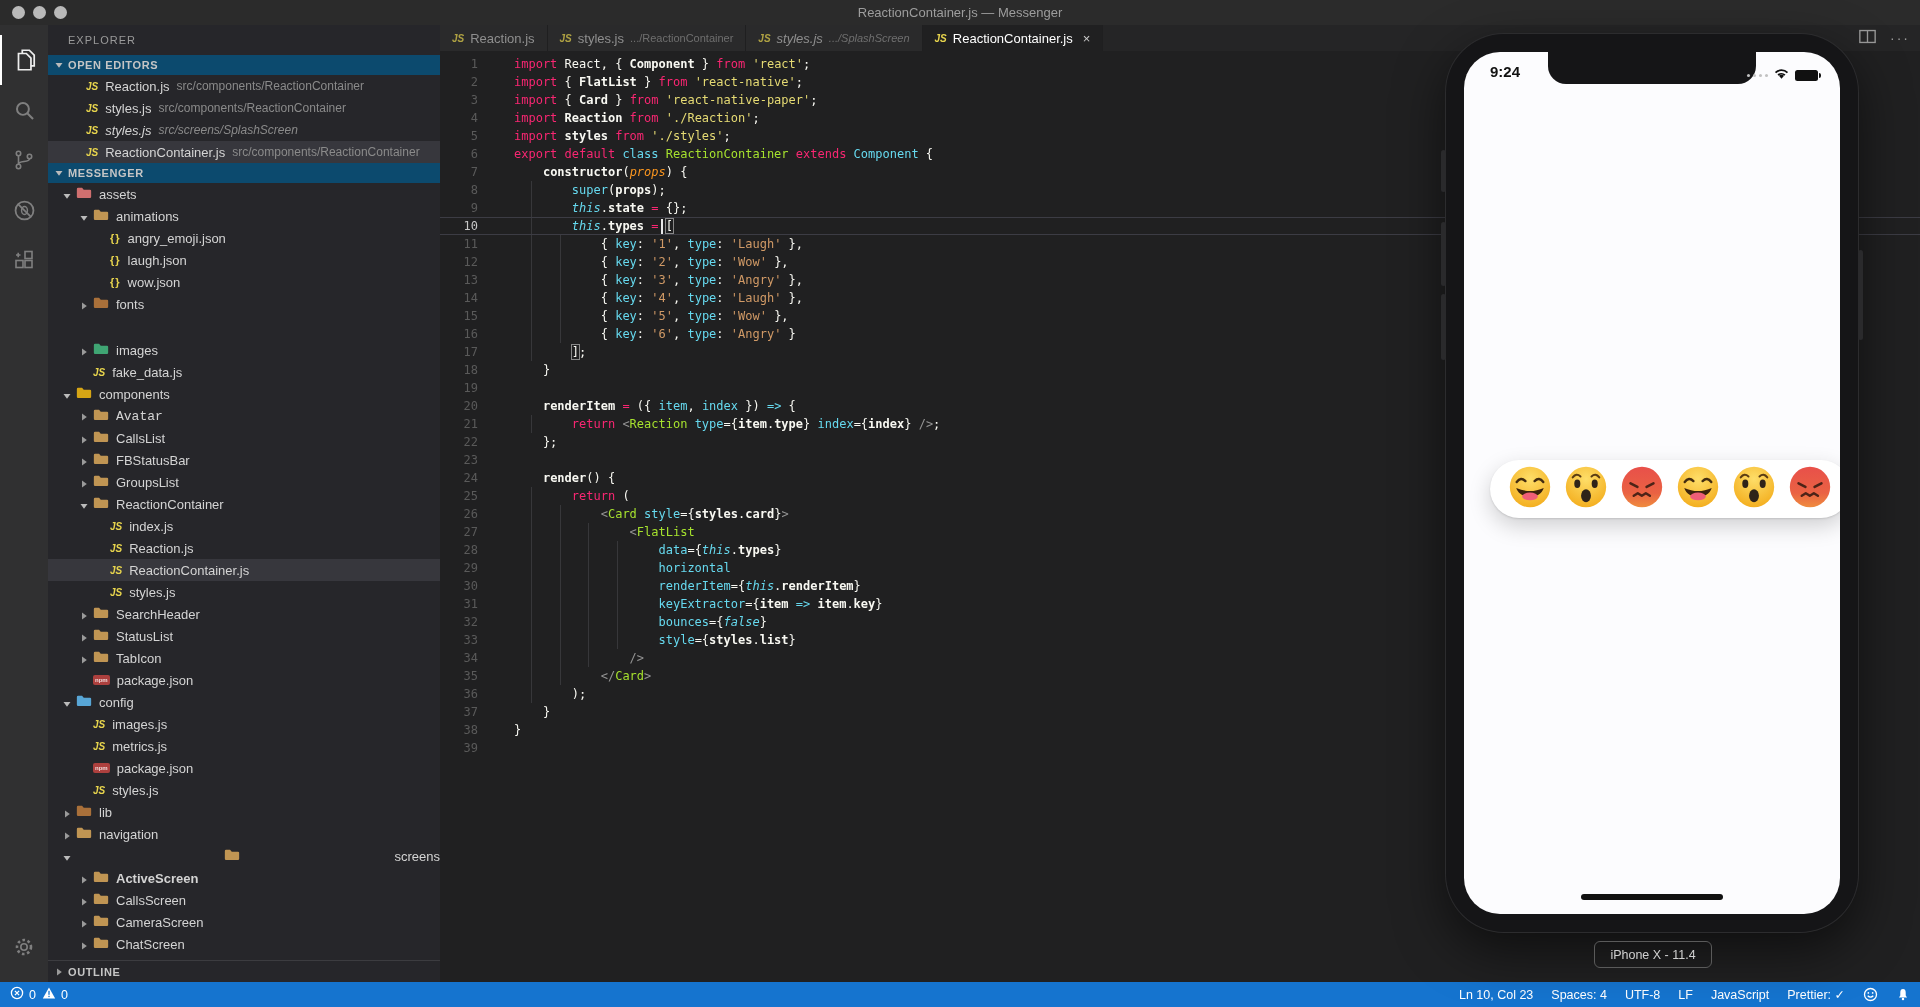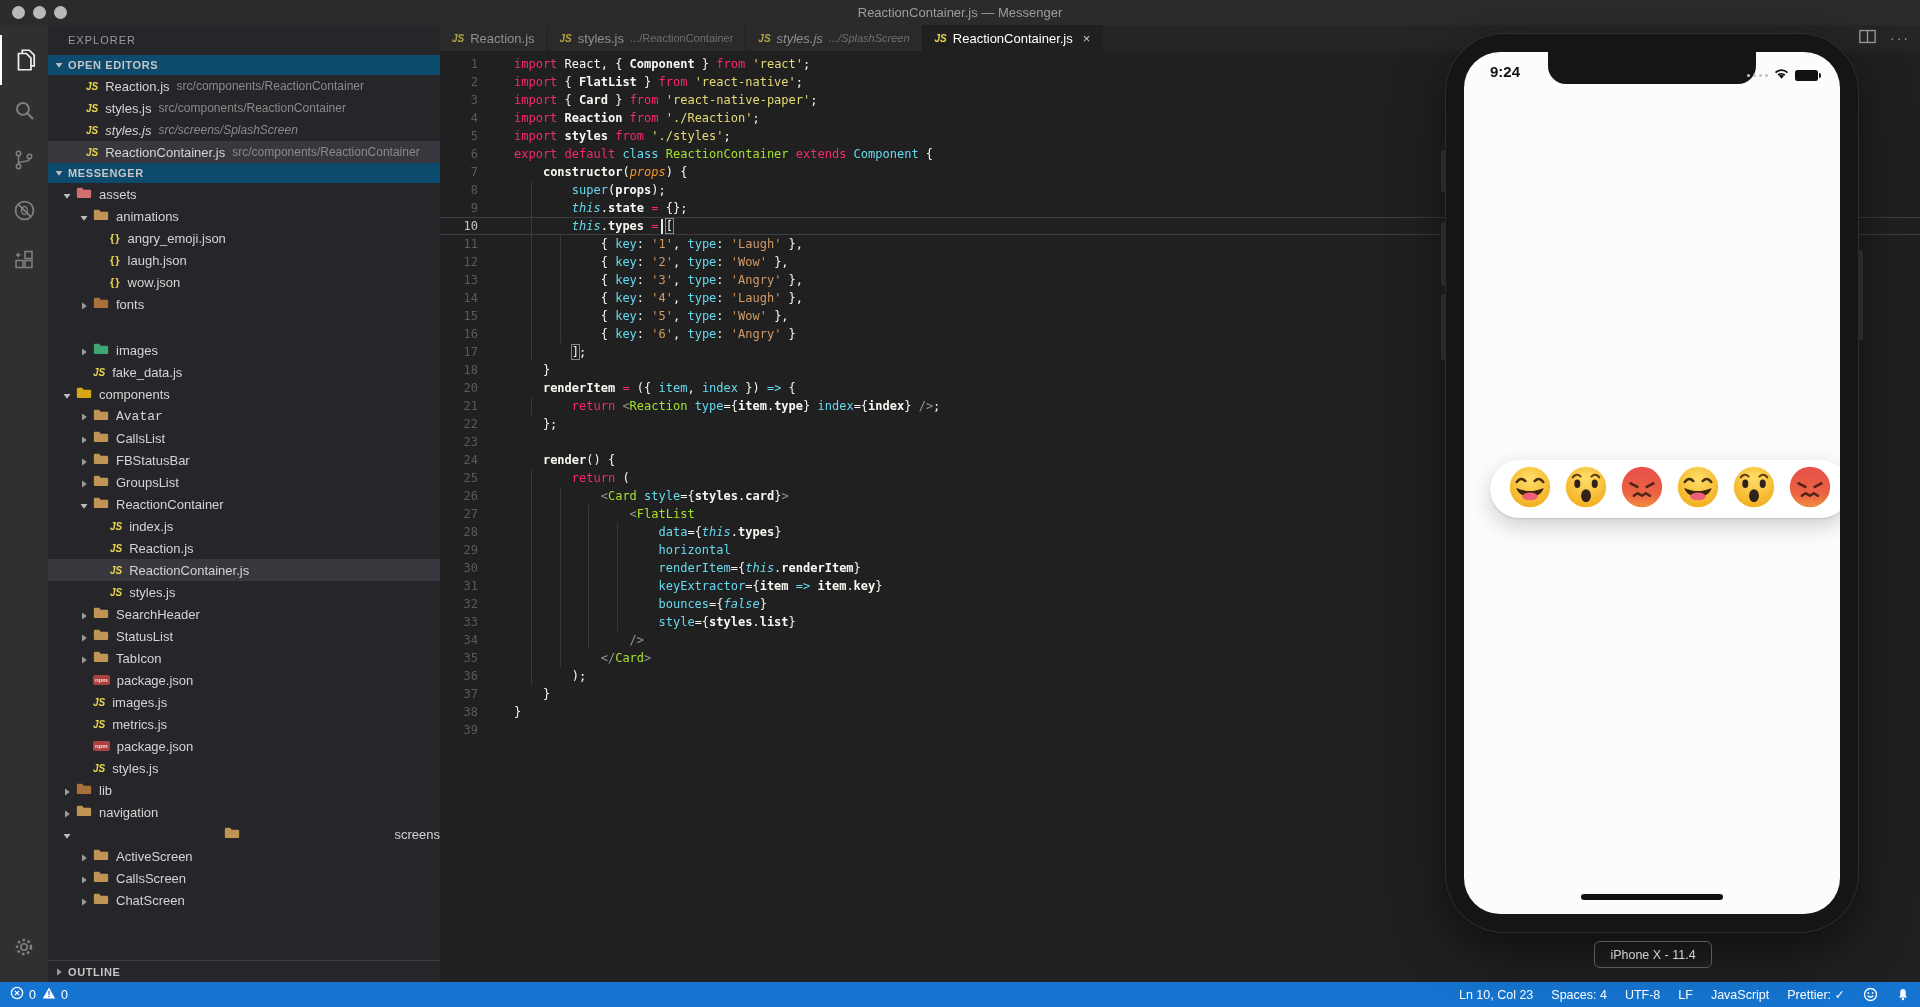--- a/index.html
+++ b/index.html
@@ -350,20 +350,29 @@
         <span><svg class="ficon" viewBox="0 0 24 20">
             <path d="M1 4.5 Q1 2.8 2.8 2.8 H9 L11.6 5.6 H21.2 Q23 5.6 23 7.4 V16.6 Q23 18.4 21.2 18.4 H2.8 Q1 18.4 1 16.6 Z" fill="#c09553"></path>
           </svg></span>
         <span class="lbl">TabIcon</span>
       </div>
       <div class="row" style="padding-left: 31px;">
         <span class="chev-sp" style="margin-right: 4px;"></span>
         <span class="npm-badge">npm</span>
         <span class="lbl">package.json</span>
       </div>
+      <div class="row" style="padding-left: 14px;">
+        <span class="chev" style="margin-right: 4px;"><svg width="10" height="10" viewBox="0 0 10 10">
+            <polygon points="1.5,3 8.5,3 5,7.8" fill="#bbbbbb"></polygon>
+          </svg></span>
+        <span><svg class="ficon" viewBox="0 0 24 20">
+            <path d="M1 4.5 Q1 2.8 2.8 2.8 H9 L11.6 5.6 H21.2 Q23 5.6 23 7.4 V16.6 Q23 18.4 21.2 18.4 H2.8 Q1 18.4 1 16.6 Z" fill="#58a6d6"></path>
+          </svg></span>
+        <span class="lbl">config</span>
+      </div>
       <div class="row" style="padding-left: 31px;">
         <span class="chev-sp" style="margin-right: 4px;"></span>
         <span class="js-badge">JS</span>
         <span class="lbl">images.js</span>
       </div>
       <div class="row" style="padding-left: 31px;">
         <span class="chev-sp" style="margin-right: 4px;"></span>
         <span class="js-badge">JS</span>
         <span class="lbl">metrics.js</span>
       </div>
@@ -397,37 +406,46 @@
       </div>
       <div class="row" style="padding-left: 14px; justify-content: space-between;">
         <span class="chev" style="margin-right: 4px;"><svg width="10" height="10" viewBox="0 0 10 10">
             <polygon points="1.5,3 8.5,3 5,7.8" fill="#bbbbbb"></polygon>
           </svg></span>
         <span><svg class="ficon" viewBox="0 0 24 20">
             <path d="M1 4.5 Q1 2.8 2.8 2.8 H9 L11.6 5.6 H21.2 Q23 5.6 23 7.4 V16.6 Q23 18.4 21.2 18.4 H2.8 Q1 18.4 1 16.6 Z" fill="#c09553"></path>
           </svg></span>
         <span class="lbl">screens</span>
       </div>
-      <div class="row" style="padding-left: 31px;">
+      <div class="row" style="padding-left: 31px; font-weight: bold;">
         <span class="chev" style="margin-right: 4px;"><svg width="10" height="10" viewBox="0 0 10 10">
             <polygon points="3,1.5 3,8.5 7.8,5" fill="#9a9a9a"></polygon>
           </svg></span>
         <span><svg class="ficon" viewBox="0 0 24 20">
             <path d="M1 4.5 Q1 2.8 2.8 2.8 H9 L11.6 5.6 H21.2 Q23 5.6 23 7.4 V16.6 Q23 18.4 21.2 18.4 H2.8 Q1 18.4 1 16.6 Z" fill="#c09553"></path>
           </svg></span>
         <span class="lbl">ActiveScreen</span>
       </div>
       <div class="row" style="padding-left: 31px;">
         <span class="chev" style="margin-right: 4px;"><svg width="10" height="10" viewBox="0 0 10 10">
             <polygon points="3,1.5 3,8.5 7.8,5" fill="#9a9a9a"></polygon>
           </svg></span>
         <span><svg class="ficon" viewBox="0 0 24 20">
             <path d="M1 4.5 Q1 2.8 2.8 2.8 H9 L11.6 5.6 H21.2 Q23 5.6 23 7.4 V16.6 Q23 18.4 21.2 18.4 H2.8 Q1 18.4 1 16.6 Z" fill="#c09553"></path>
           </svg></span>
         <span class="lbl">CallsScreen</span>
+      </div>
+      <div class="row" style="padding-left: 31px;">
+        <span class="chev" style="margin-right: 4px;"><svg width="10" height="10" viewBox="0 0 10 10">
+            <polygon points="3,1.5 3,8.5 7.8,5" fill="#9a9a9a"></polygon>
+          </svg></span>
+        <span><svg class="ficon" viewBox="0 0 24 20">
+            <path d="M1 4.5 Q1 2.8 2.8 2.8 H9 L11.6 5.6 H21.2 Q23 5.6 23 7.4 V16.6 Q23 18.4 21.2 18.4 H2.8 Q1 18.4 1 16.6 Z" fill="#c09553"></path>
+          </svg></span>
+        <span class="lbl">CameraScreen</span>
       </div>
       <div class="row" style="padding-left: 31px;">
         <span class="chev" style="margin-right: 4px;"><svg width="10" height="10" viewBox="0 0 10 10">
             <polygon points="3,1.5 3,8.5 7.8,5" fill="#9a9a9a"></polygon>
           </svg></span>
         <span><svg class="ficon" viewBox="0 0 24 20">
             <path d="M1 4.5 Q1 2.8 2.8 2.8 H9 L11.6 5.6 H21.2 Q23 5.6 23 7.4 V16.6 Q23 18.4 21.2 18.4 H2.8 Q1 18.4 1 16.6 Z" fill="#c09553"></path>
           </svg></span>
         <span class="lbl">ChatScreen</span>
       </div>
@@ -481,20 +499,21 @@
     <div class="code-line"><span class="ln">9</span><span class="guide" style="left: 90.8px;"></span><span class="code"><span class="tk-w">        </span><span class="tk-ci">this</span><span class="tk-w">.</span><span class="tk-b">state</span><span class="tk-k"> = </span><span class="tk-w">{};</span></span></div>
     <div class="code-line cur"><span class="ln">10</span><span class="guide" style="left: 90.8px;"></span><span class="code"><span class="tk-w">        </span><span class="tk-ci">this</span><span class="tk-w">.</span><span class="tk-b">types</span><span class="tk-k"> = </span><span class="tk-m">[</span></span><span class="cursor" style="left: 221.4px;"></span></div>
     <div class="code-line"><span class="ln">11</span><span class="guide" style="left: 90.8px;"></span><span class="guide" style="left: 119.6px;"></span><span class="code"><span class="tk-w">            { </span><span class="tk-c">key</span><span class="tk-w">: </span><span class="tk-o">'1'</span><span class="tk-w">, </span><span class="tk-c">type</span><span class="tk-w">: </span><span class="tk-o">'Laugh'</span><span class="tk-w"> },</span></span></div>
     <div class="code-line"><span class="ln">12</span><span class="guide" style="left: 90.8px;"></span><span class="guide" style="left: 119.6px;"></span><span class="code"><span class="tk-w">            { </span><span class="tk-c">key</span><span class="tk-w">: </span><span class="tk-o">'2'</span><span class="tk-w">, </span><span class="tk-c">type</span><span class="tk-w">: </span><span class="tk-o">'Wow'</span><span class="tk-w"> },</span></span></div>
     <div class="code-line"><span class="ln">13</span><span class="guide" style="left: 90.8px;"></span><span class="guide" style="left: 119.6px;"></span><span class="code"><span class="tk-w">            { </span><span class="tk-c">key</span><span class="tk-w">: </span><span class="tk-o">'3'</span><span class="tk-w">, </span><span class="tk-c">type</span><span class="tk-w">: </span><span class="tk-o">'Angry'</span><span class="tk-w"> },</span></span></div>
     <div class="code-line"><span class="ln">14</span><span class="guide" style="left: 90.8px;"></span><span class="guide" style="left: 119.6px;"></span><span class="code"><span class="tk-w">            { </span><span class="tk-c">key</span><span class="tk-w">: </span><span class="tk-o">'4'</span><span class="tk-w">, </span><span class="tk-c">type</span><span class="tk-w">: </span><span class="tk-o">'Laugh'</span><span class="tk-w"> },</span></span></div>
     <div class="code-line"><span class="ln">15</span><span class="guide" style="left: 90.8px;"></span><span class="guide" style="left: 119.6px;"></span><span class="code"><span class="tk-w">            { </span><span class="tk-c">key</span><span class="tk-w">: </span><span class="tk-o">'5'</span><span class="tk-w">, </span><span class="tk-c">type</span><span class="tk-w">: </span><span class="tk-o">'Wow'</span><span class="tk-w"> },</span></span></div>
     <div class="code-line"><span class="ln">16</span><span class="guide" style="left: 90.8px;"></span><span class="guide" style="left: 119.6px;"></span><span class="code"><span class="tk-w">            { </span><span class="tk-c">key</span><span class="tk-w">: </span><span class="tk-o">'6'</span><span class="tk-w">, </span><span class="tk-c">type</span><span class="tk-w">: </span><span class="tk-o">'Angry'</span><span class="tk-w"> }</span></span></div>
     <div class="code-line"><span class="ln">17</span><span class="guide" style="left: 90.8px;"></span><span class="code"><span class="tk-w">        </span><span class="tk-m">]</span><span class="tk-w">;</span></span></div>
     <div class="code-line"><span class="ln">18</span><span class="code"><span class="tk-w">    }</span></span></div>
+    <div class="code-line"><span class="ln">19</span><span class="code"></span></div>
     <div class="code-line"><span class="ln">20</span><span class="code"><span class="tk-w">    </span><span class="tk-b">renderItem</span><span class="tk-k"> = </span><span class="tk-w">({ </span><span class="tk-c">item</span><span class="tk-w">, </span><span class="tk-c">index</span><span class="tk-w"> }) </span><span class="tk-c">=&gt; </span><span class="tk-w">{</span></span></div>
     <div class="code-line"><span class="ln">21</span><span class="guide" style="left: 90.8px;"></span><span class="code"><span class="tk-w">        </span><span class="tk-k">return </span><span class="tk-d">&lt;</span><span class="tk-g">Reaction</span><span class="tk-w"> </span><span class="tk-c">type</span><span class="tk-w">={</span><span class="tk-b">item</span><span class="tk-w">.</span><span class="tk-b">type</span><span class="tk-w">} </span><span class="tk-c">index</span><span class="tk-w">={</span><span class="tk-b">index</span><span class="tk-w">} </span><span class="tk-d">/&gt;</span><span class="tk-w">;</span></span></div>
     <div class="code-line"><span class="ln">22</span><span class="code"><span class="tk-w">    };</span></span></div>
     <div class="code-line"><span class="ln">23</span><span class="code"></span></div>
     <div class="code-line"><span class="ln">24</span><span class="code"><span class="tk-w">    </span><span class="tk-b">render</span><span class="tk-w">() {</span></span></div>
     <div class="code-line"><span class="ln">25</span><span class="guide" style="left: 90.8px;"></span><span class="code"><span class="tk-w">        </span><span class="tk-k">return </span><span class="tk-w">(</span></span></div>
     <div class="code-line"><span class="ln">26</span><span class="guide" style="left: 90.8px;"></span><span class="guide" style="left: 119.6px;"></span><span class="code"><span class="tk-w">            </span><span class="tk-d">&lt;</span><span class="tk-g">Card </span><span class="tk-c">style</span><span class="tk-w">={</span><span class="tk-b">styles</span><span class="tk-w">.</span><span class="tk-b">card</span><span class="tk-w">}</span><span class="tk-d">&gt;</span></span></div>
     <div class="code-line"><span class="ln">27</span><span class="guide" style="left: 90.8px;"></span><span class="guide" style="left: 119.6px;"></span><span class="guide" style="left: 148.4px;"></span><span class="code"><span class="tk-w">                </span><span class="tk-d">&lt;</span><span class="tk-g">FlatList</span></span></div>
     <div class="code-line"><span class="ln">28</span><span class="guide" style="left: 90.8px;"></span><span class="guide" style="left: 119.6px;"></span><span class="guide" style="left: 148.4px;"></span><span class="guide" style="left: 177.2px;"></span><span class="code"><span class="tk-w">                    </span><span class="tk-c">data</span><span class="tk-w">={</span><span class="tk-ci">this</span><span class="tk-w">.</span><span class="tk-b">types</span><span class="tk-w">}</span></span></div>
     <div class="code-line"><span class="ln">29</span><span class="guide" style="left: 90.8px;"></span><span class="guide" style="left: 119.6px;"></span><span class="guide" style="left: 148.4px;"></span><span class="guide" style="left: 177.2px;"></span><span class="code"><span class="tk-w">                    </span><span class="tk-c">horizontal</span></span></div>

